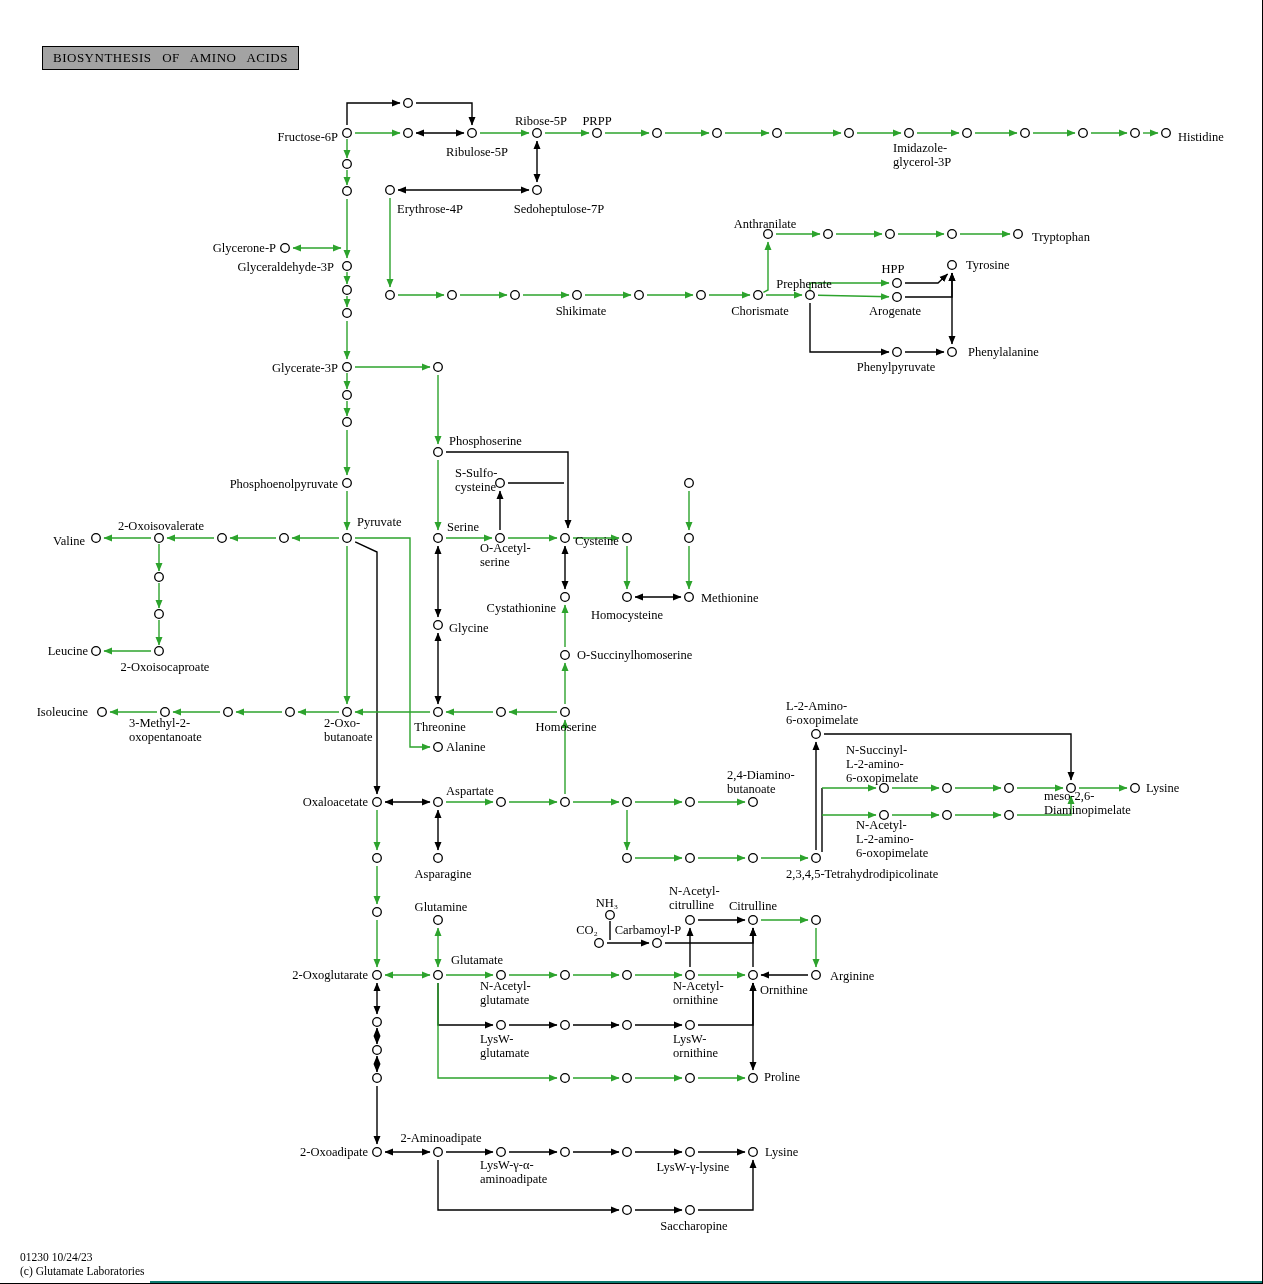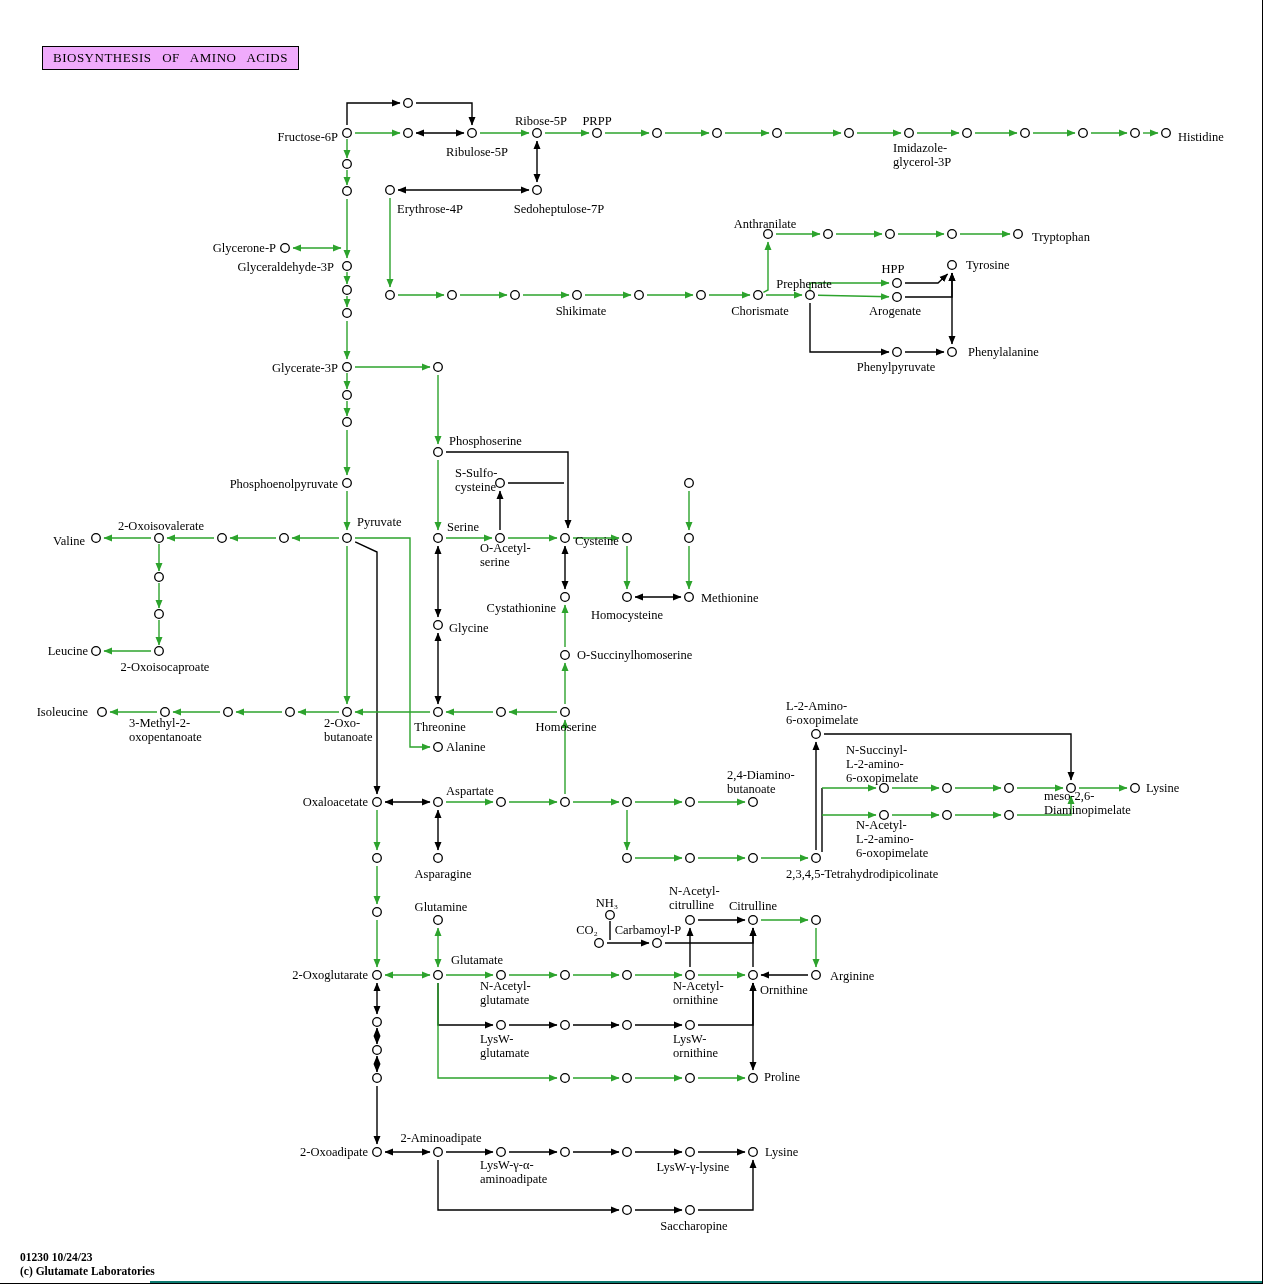--- a/index.html
+++ b/index.html
@@ -1,21 +1,21 @@
 <!DOCTYPE html>
 <html><head>
 <meta charset="utf-8">
 <style>
   html,body{margin:0;padding:0;background:#fff;}
   .page{position:relative;width:1263px;height:1284px;background:#fff;overflow:hidden;
         border-right:1px solid #000;border-bottom:1px solid #000;box-sizing:border-box;
         font-family:"Liberation Serif", serif;}
   .title-box{position:absolute;left:42px;top:46px;border:1.5px solid #000;padding:3px 10px;
-        font-size:13px;letter-spacing:.5px;word-spacing:7px;color:#000;background:#f0abfc;}
-  .footer{position:absolute;left:20px;top:1251px;font-size:11.5px;line-height:1.18;color:#000;font-weight:bold;}
+        font-size:13px;letter-spacing:.5px;word-spacing:7px;color:#000;background:#a3a3a3;}
+  .footer{position:absolute;left:20px;top:1251px;font-size:11.5px;line-height:1.18;color:#000;}
   .bottom-line{position:absolute;left:150px;bottom:0;width:1113px;height:2px;background:#0d7a70;}
   svg{position:absolute;left:0;top:0;}
   svg text{font-family:"Liberation Serif","DejaVu Serif",serif;fill:#000;}
 </style>
 </head>
 <body>
 
 <div class="page">
   <svg id="pathway-svg" width="1263" height="1284" viewBox="0 0 1263 1284">
       <defs>

